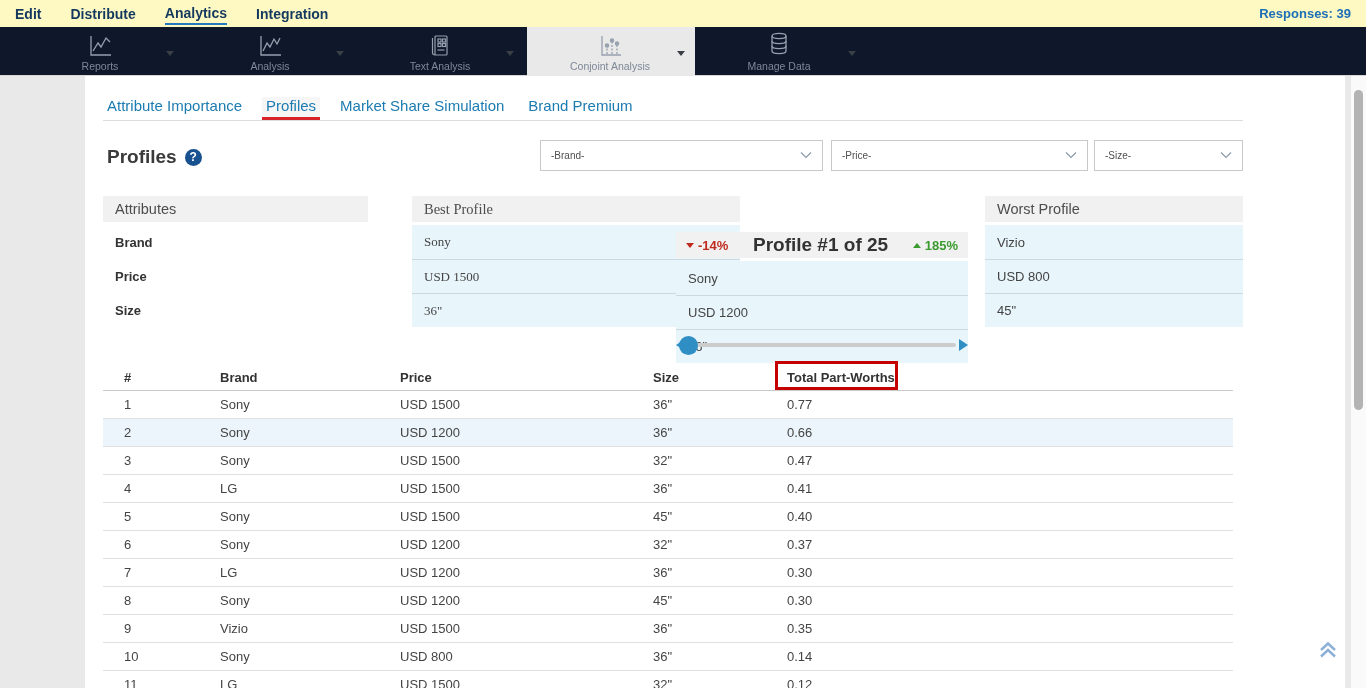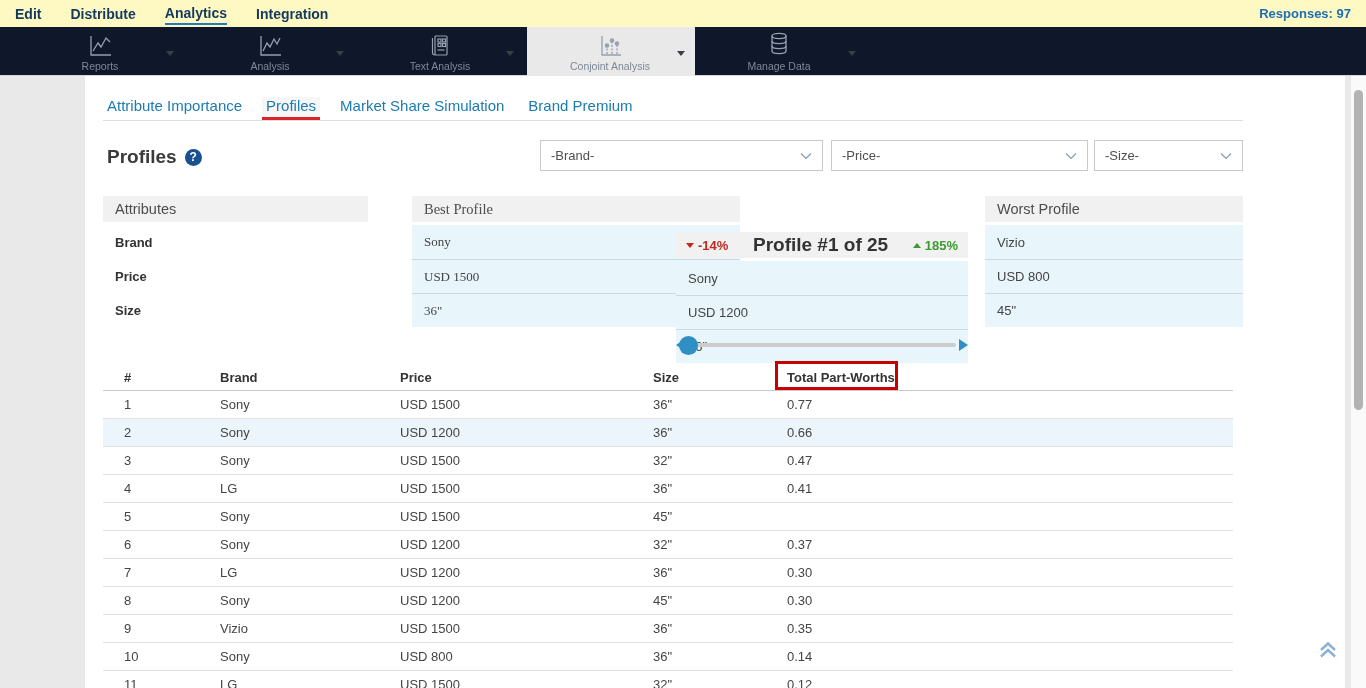--- a/index.html
+++ b/index.html
@@ -39,21 +39,21 @@
   .tab.active { background:#f6f6f6; border-bottom:3px solid #d8232a; padding-bottom:3px; }
 
   
   .page-head { position:absolute; left:107px; top:146px; display:flex; align-items:center; }
   .page-title { font-size:19px; font-weight:700; color:#3a3a3a; }
   .help-icon { width:17px; height:17px; border-radius:50%; background:#17518f; color:#fff;
                font-size:12px; font-weight:700; display:flex; align-items:center; justify-content:center;
                margin-left:8px; cursor:pointer; }
 
   .select { position:absolute; top:140px; height:31px; border:1px solid #c9c9c9; background:#fff;
-            display:flex; align-items:center; padding:0 10px; font-size:13px; color:#4f4f4f; cursor:pointer; }
+            display:flex; align-items:center; padding:0 10px; font-size:10px; color:#4f4f4f; cursor:pointer; }
   .select .chev { margin-left:auto; color:#8a9aa8; }
   #sel-brand { left:540px; width:283px; }
   #sel-price { left:831px; width:257px; }
   #sel-size  { left:1094px; width:149px; }
 
   
   .col { position:absolute; top:196px; }
   .col-head { height:26px; background:#f1f1f1; display:flex; align-items:center;
               padding:0 12px; font-size:14.5px; color:#4d4d4d; }
   .col-head.bold3 { justify-content:space-between; padding:0 10px;margin-top:36px; }
@@ -107,21 +107,21 @@
 </head>
 <body>
 
 <div id="stage">
 
   <div class="topnav">
     <span class="nav-item">Edit</span>
     <span class="nav-item">Distribute</span>
     <span class="nav-item active">Analytics</span>
     <span class="nav-item">Integration</span>
-    <span class="responses">Responses: 97</span>
+    <span class="responses">Responses: 39</span>
   </div>
 
   <div class="toolbar">
     <div class="tb-selected-bg"></div>
 
     <div class="tb-btn" style="left:60px;width:80px;">
       <span class="ic">
         <svg class="icon" width="26" height="24" viewBox="0 0 26 24" fill="none" stroke="#96a0ae" stroke-width="1.3">
           <path d="M4 2v19h20"></path>
             <polyline points="6,17 11,9 14,13 19,4 23,8"></polyline>
@@ -325,20 +325,21 @@
           <div>LG</div>
           <div>USD 1500</div>
           <div>36"</div>
           <div>0.41</div>
         </div>
         <div class="t-row">
           <div>5</div>
           <div>Sony</div>
           <div>USD 1500</div>
           <div>45"</div>
+          <div>0.40</div>
         </div>
         <div class="t-row">
           <div>6</div>
           <div>Sony</div>
           <div>USD 1200</div>
           <div>32"</div>
           <div>0.37</div>
         </div>
         <div class="t-row">
           <div>7</div>

